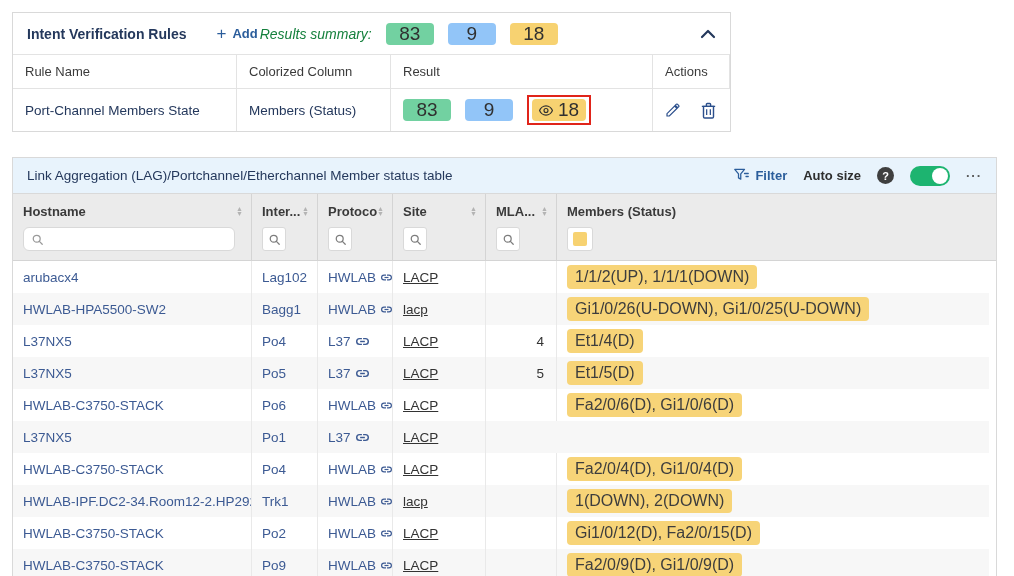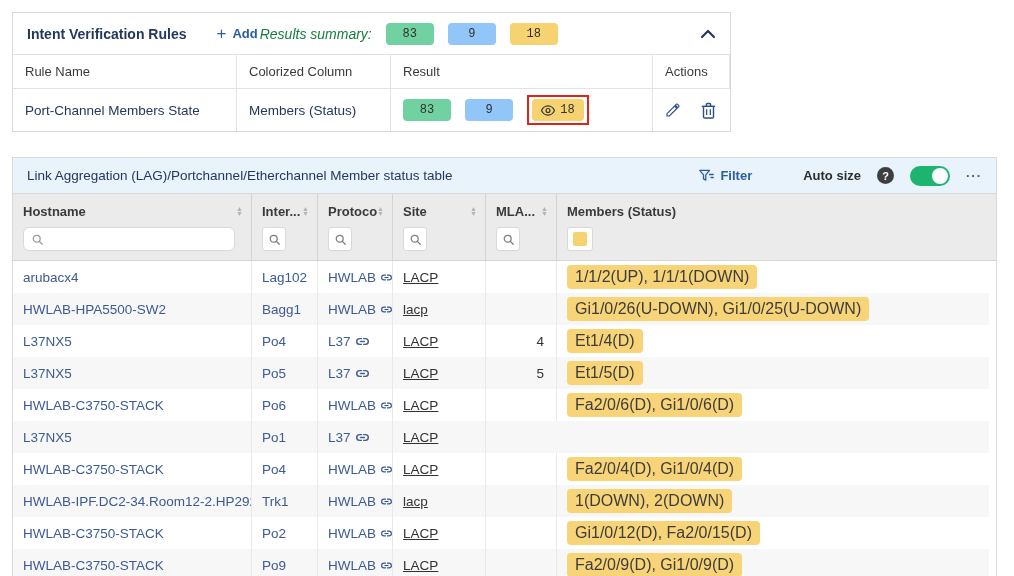--- a/index.html
+++ b/index.html
@@ -24,21 +24,21 @@
     display: inline-flex; align-items: center; gap: 6px;
     margin-left: 30px; border: none; background: transparent;
     color: var(--accent-blue); cursor: pointer;
     font-family: inherit; font-size: 13px; font-weight: 700;
   }
   .add-btn .plus { font-size: 17px; font-weight: 400; line-height: 1; }
   .summary-label { margin-left: 2px; font-size: 14px; color: #15803d; font-style: italic; }
   .badge {
     display: inline-flex; align-items: center; justify-content: center;
     min-width: 48px; height: 22px; padding: 0 7px;
-    border-radius: 4px; font-size: 12px; color: #303030; font-family: Liberation Mono, monospace;
+    border-radius: 4px; font-size: 19px; color: #303030;
   }
   .badge.green  { background: var(--green-badge); }
   .badge.blue   { background: var(--blue-badge); margin-left: 14px; }
   .badge.yellow { background: var(--yellow-badge); margin-left: 14px; }
   .rules-header .badge.green { margin-left: 14px; }
   .collapse-btn {
     margin-left: auto; border: none; background: transparent; cursor: pointer;
     display: flex; align-items: center;
   }
   .rules-grid { display: grid; grid-template-columns: 224px 154px 262px 1fr; }
@@ -67,25 +67,25 @@
   
   .lag-panel { margin: 25px 0 0 12px; width: 985px; }
   .lag-header {
     display: flex; align-items: center;
     height: 36px; padding: 0 14px;
     background: #e8f3fc; border-bottom: 1px solid #d9d9d9;
   }
   .lag-title { font-size: 13.5px; font-weight: 400; color: #24385c; }
   .lag-tools { margin-left: auto; display: flex; align-items: center; gap: 16px; }
   .filter-btn {
-    display: inline-flex; align-items: center; gap: 6px;
+    display: inline-flex; align-items: flex-start; gap: 6px;
     border: none; background: transparent; cursor: pointer;
     color: var(--accent-blue); font-family: inherit; font-size: 13px; font-weight: 700;
   }
-  .autosize-label { font-size: 13px; font-weight: 700; color: #2e2e2e; margin-left: 35px; }
+  .autosize-label { font-size: 13px; font-weight: 700; color: #2e2e2e; }
   .help-badge {
     width: 17px; height: 17px; border-radius: 50%;
     background: #3f3f3f; color: #fff;
     display: inline-flex; align-items: center; justify-content: center;
     font-size: 11px; font-weight: 700; cursor: pointer; border: none; font-family: inherit;
   }
   .toggle {
     width: 40px; height: 20px; border-radius: 10px;
     background: var(--toggle-green); position: relative; border: none; cursor: pointer;
   }

